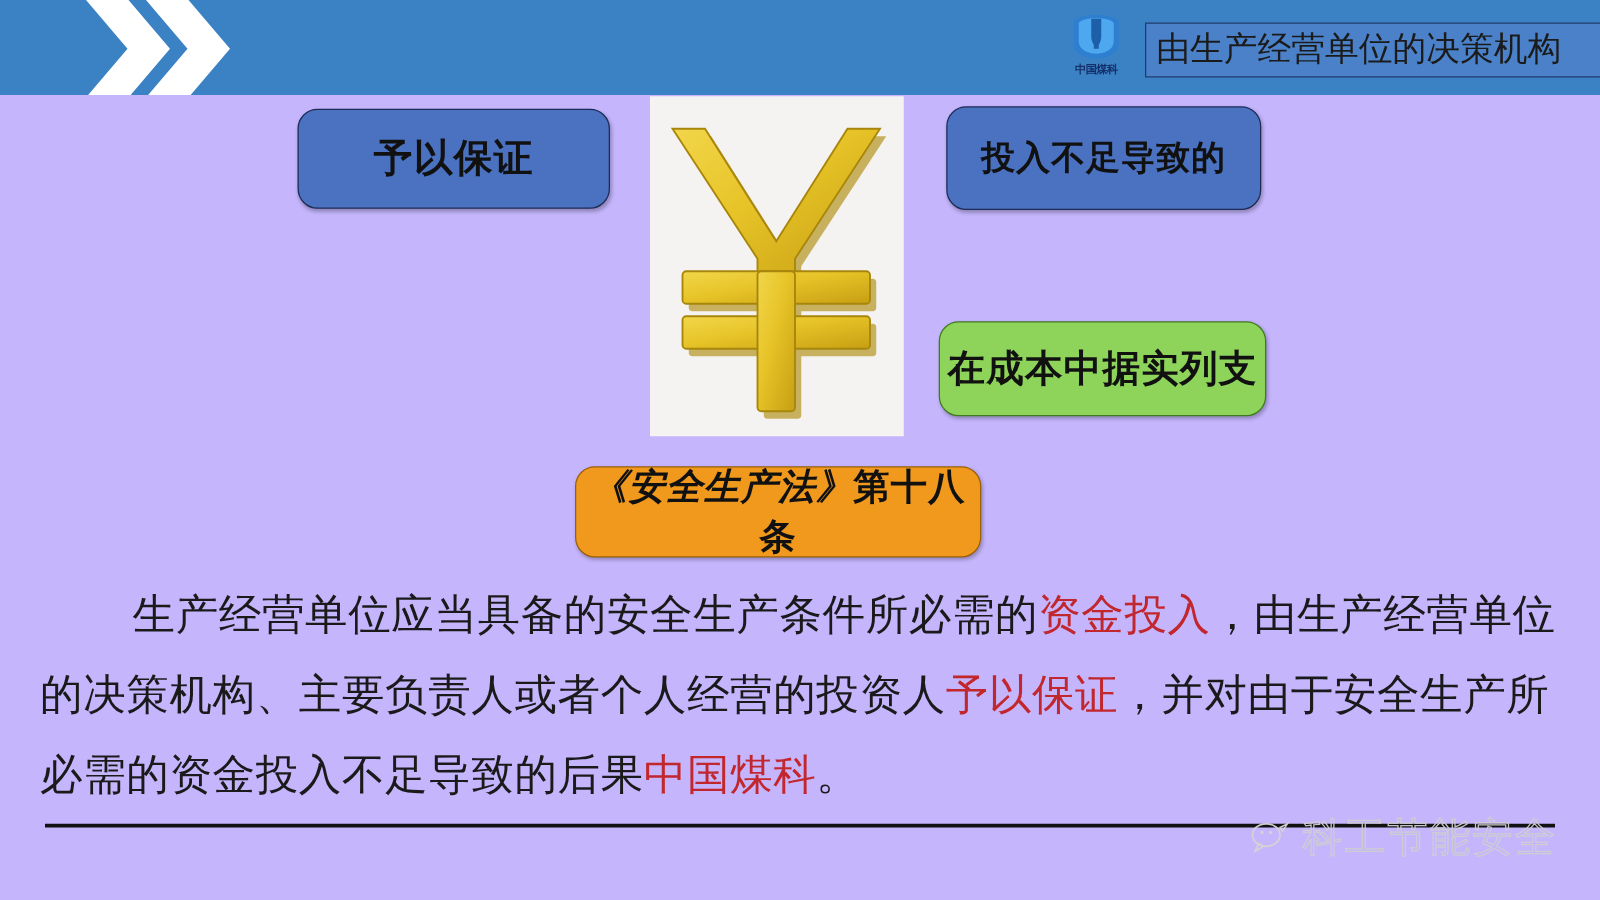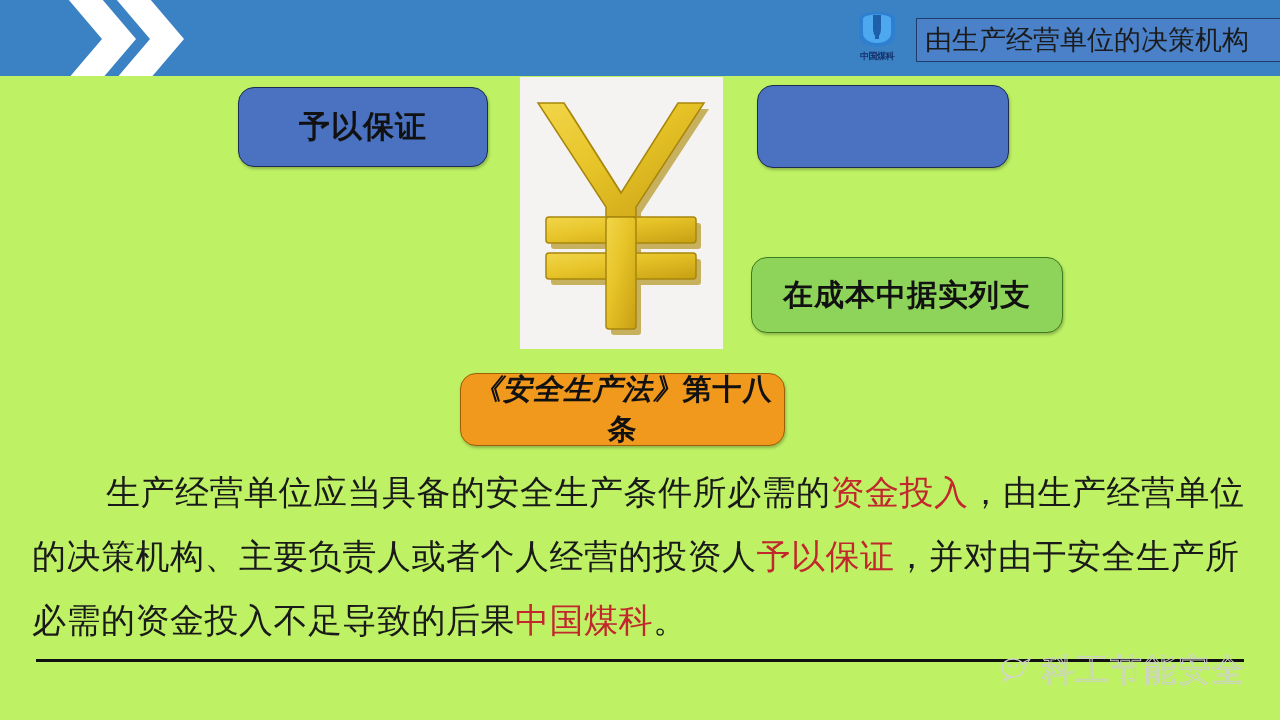--- a/index.html
+++ b/index.html
@@ -5,21 +5,21 @@
   * { box-sizing: border-box; margin: 0; padding: 0; }
   html, body {
     width: 1280px; height: 720px;
     background: #ffffff;
     font-family: "DejaVu Sans", "Liberation Sans", sans-serif;
     overflow: hidden;
   }
   .slide {
     position: relative;
     width: 1280px; height: 720px;
-    background: #bef264;
+    background: #c4b5fd;
   }
 
   
   .header {
     position: absolute; left: 0; top: 0;
     width: 1280px; height: 76px;
     background: #3b82c4;
     overflow: hidden;
   }
   .chev {
@@ -87,21 +87,21 @@
     letter-spacing: 1px;
     box-shadow: 1px 2px 3px rgba(0,0,0,0.25);
   }
   .box-blue  { background: #4a72c0; border: 1.5px solid #1d2b55; }
   .box-green { background: #8fd45a; border: 1.5px solid #3f7a1e; }
   .box-orange{ background: #f0991d; border: 1.5px solid #9c5f05; justify-content: flex-end; }
 
   #box-guarantee      { left: 238px; top: 87px;  width: 250px; height: 80px; font-size: 31px; }
   #box-consequence    { left: 757px; top: 85px;  width: 252px; height: 83px; font-size: 27px; line-height: 34px; }
   #box-dedicated      { left: 274px; top: 258px; width: 220px; height: 73px; font-size: 31px; }
-  #box-cost           { left: 751px; top: 257px; width: 312px; height: 76px; font-size: 30px; }
+  #box-cost           { left: 751px; top: 257px; width: 262px; height: 76px; font-size: 30px; }
   #box-law            { left: 460px; top: 373px; width: 325px; height: 73px; font-size: 29px; }
 
   #box-law .law-title { font-style: italic; }
 
   
   .body-text {
     position: absolute;
     left: 32px; top: 460px;
     width: 1216px;
     font-size: 34px;
@@ -197,20 +197,21 @@
       </g>
     </svg>
   </div>
 
   <div class="box box-blue" id="box-guarantee">
     <span>予以保证</span>
   </div>
 
   <div class="box box-blue" id="box-consequence">
     <span>
+      <span style="display:block">投入不足导致的</span>
     </span>
   </div>
 
 
   <div class="box box-green" id="box-cost">
     <span>在成本中据实列支</span>
   </div>
 
   <div class="box box-orange" id="box-law">
     <span>

